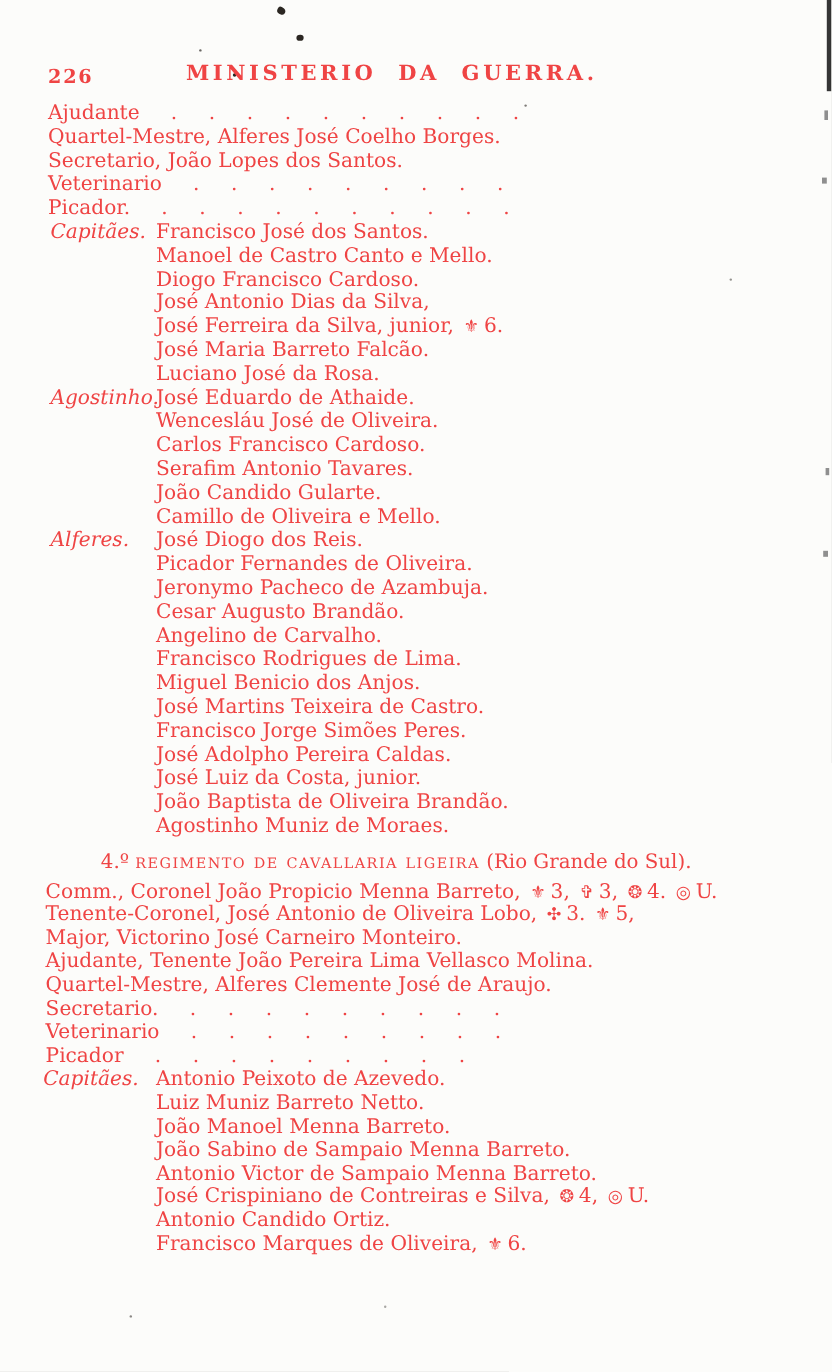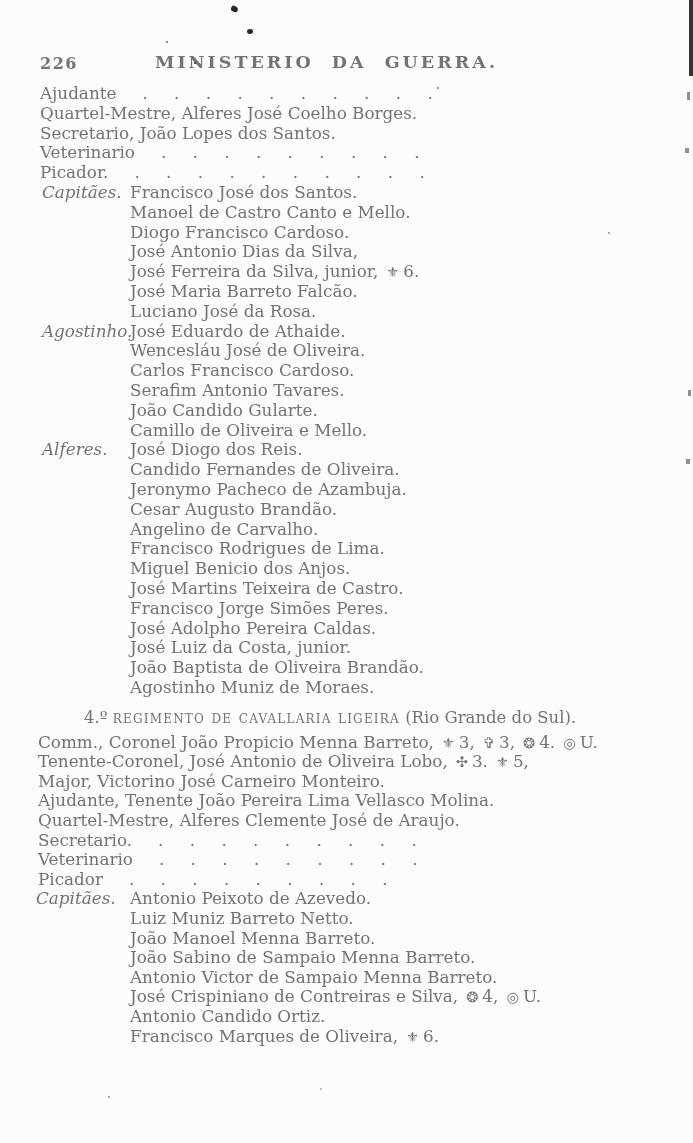--- a/index.html
+++ b/index.html
@@ -1,20 +1,20 @@
 <!DOCTYPE html>
 <html><head>
 <meta charset="utf-8">
 <style>
   html,body{margin:0;padding:0;background:#e8e8e6;}
   .page{
     position:relative;width:693px;height:1143px;margin:0 auto;
     background:#fcfcfa;overflow:hidden;
     font-family:"DejaVu Serif","Liberation Serif",serif;
-    color:#737373;
+    color:#ef4444;
   }
   
   .hdr{position:absolute;top:52px;left:0;width:100%;height:24px;}
   .pagenum{position:absolute;left:40px;top:2px;font-size:16px;font-weight:700;letter-spacing:1.5px;}
   .title{margin:0;text-align:center;font-size:17.5px;font-weight:700;letter-spacing:3px;word-spacing:9px;transform:translateX(-20px);}
   
   .content{position:absolute;top:84px;left:0;width:100%;}
   .row{position:relative;height:19.8px;line-height:19.8px;white-space:nowrap;font-size:16.8px;}
   .s2block .row{height:19.6px;line-height:19.6px;}
   .staff-row{padding-left:40px;}
@@ -85,21 +85,21 @@
           <div class="row name-row"><span class="name">José Ferreira da Silva, junior,</span><span class="medal">⚜</span><span class="decor-val">6.</span></div>
           <div class="row name-row"><span class="name">José Maria Barreto Falcão.</span></div>
           <div class="row name-row"><span class="name">Luciano José da Rosa.</span></div>
           <div class="row name-row"><span class="rank">Agostinho.</span><span class="name">José Eduardo de Athaide.</span></div>
           <div class="row name-row"><span class="name">Wencesláu José de Oliveira.</span></div>
           <div class="row name-row"><span class="name">Carlos Francisco Cardoso.</span></div>
           <div class="row name-row"><span class="name">Serafim Antonio Tavares.</span></div>
           <div class="row name-row"><span class="name">João Candido Gularte.</span></div>
           <div class="row name-row"><span class="name">Camillo de Oliveira e Mello.</span></div>
           <div class="row name-row"><span class="rank">Alferes.</span><span class="name">José Diogo dos Reis.</span></div>
-          <div class="row name-row"><span class="name">Candido Fernandes de Oliveira.</span></div>
+          <div class="row name-row"><span class="name">Picador Fernandes de Oliveira.</span></div>
           <div class="row name-row"><span class="name">Jeronymo Pacheco de Azambuja.</span></div>
           <div class="row name-row"><span class="name">Cesar Augusto Brandão.</span></div>
           <div class="row name-row"><span class="name">Angelino de Carvalho.</span></div>
           <div class="row name-row"><span class="name">Francisco Rodrigues de Lima.</span></div>
           <div class="row name-row"><span class="name">Miguel Benicio dos Anjos.</span></div>
           <div class="row name-row"><span class="name">José Martins Teixeira de Castro.</span></div>
           <div class="row name-row"><span class="name">Francisco Jorge Simões Peres.</span></div>
           <div class="row name-row"><span class="name">José Adolpho Pereira Caldas.</span></div>
           <div class="row name-row"><span class="name">José Luiz da Costa, junior.</span></div>
           <div class="row name-row"><span class="name">João Baptista de Oliveira Brandão.</span></div>

